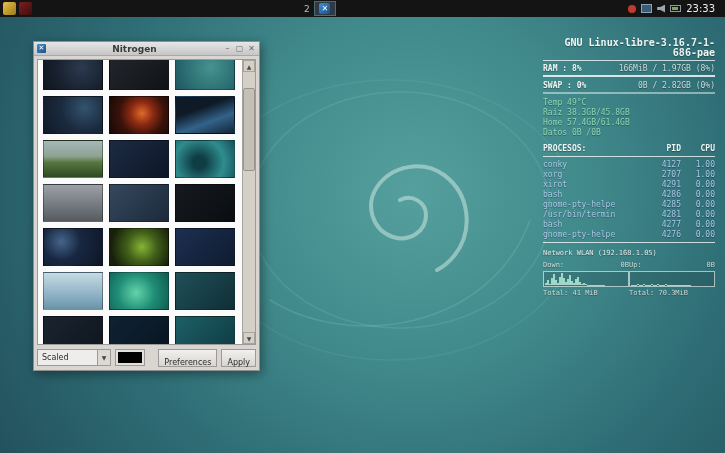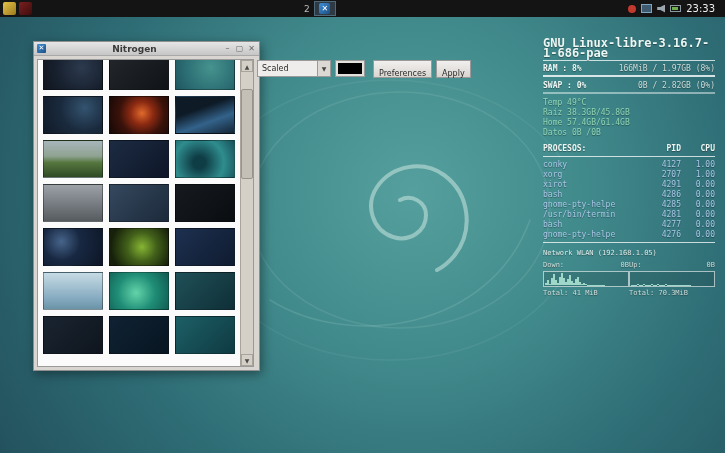--- a/index.html
+++ b/index.html
@@ -34,21 +34,21 @@
   .window { position:absolute; left:33px; top:41px; width:227px; height:330px;
             background:#d9d6d2; border:1px solid #8f8f8f; box-shadow:2px 3px 10px rgba(0,0,0,.4);
             display:flex; flex-direction:column; }
   .titlebar { height:14px; background:linear-gradient(#e6e6e6,#c6c6c6); border-bottom:1px solid #a8a8a8;
               display:flex; align-items:center; padding:0 3px; }
   .tb-ico { width:9px; height:9px; background:linear-gradient(135deg,#3f8fd4,#1c4f86); border-radius:1px;
             color:#fff; font-size:7px; line-height:9px; text-align:center; }
   .tb-title { flex:1; text-align:center; font-size:9px; font-weight:bold; color:#3a3a3a; }
   .tb-btns { display:flex; gap:3px; }
   .tb-btn { font-size:8px; color:#6a6a6a; width:9px; height:9px; line-height:9px; text-align:center; cursor:default; }
-  .win-body { flex:1; display:flex; flex-direction:row; padding:3px; gap:3px; min-height:0; }
+  .win-body { flex:1; display:flex; flex-direction:column; padding:3px; gap:3px; min-height:0; }
   .viewport-wrap { flex:1; display:flex; min-height:0; border:1px solid #9a9a9a; background:#fbfbfb; }
   .viewport { flex:1; overflow:hidden; position:relative; }
   .grid { display:grid; grid-template-columns:repeat(3,60px); gap:6px; padding:5px; margin-top:-13px; }
   .thumb { width:60px; height:38px; border:1px solid rgba(0,0,0,.35); }
   
   .sbar { width:13px; background:#d4d0c8; border-left:1px solid #a8a49c; display:flex; flex-direction:column; }
   .sbtn { height:12px; background:#d4d0c8; border:1px solid #a8a49c; font-size:6px; color:#4a4a4a;
           text-align:center; line-height:11px; }
   .strack { flex:1; position:relative; }
   .sthumb { position:absolute; top:6%; left:0; right:0; height:32%; background:#c4c0b8;
@@ -63,21 +63,21 @@
   .color-btn { width:30px; height:17px; background:#e4e1dd; border:1px solid #9a9a9a; padding:2px; }
   .color-swatch { width:100%; height:100%; background:#000; }
   .push-btn { height:17px; background:linear-gradient(#f2f0ee,#d8d5d1); border:1px solid #9a9a9a;
               font-size:8px; color:#2a2a2a; padding:8px 5px; font-family:"DejaVu Sans",sans-serif; }
   .spacer { flex:1; }
 
   
   .conky { position:absolute; top:38px; right:10px; width:172px;
            font-family:"DejaVu Sans Mono", monospace; font-size:8px; line-height:10px; color:#eef6f3;
            text-shadow:0 1px 1px rgba(0,0,0,.35); }
-  .c-kernel { font-weight:bold; text-align:left; font-size:12px; }
+  .c-kernel { font-weight:bold; text-align:right; font-size:10px; }
   .c-hr { border-bottom:1px solid rgba(255,255,255,.75); margin:2px 0 3px 0; }
   .c-row { display:flex; justify-content:space-between; }
   .c-label { font-weight:bold; }
   .c-val { color:#cfdbd8; }
   .c-bar { height:2px; background:rgba(255,255,255,.8); margin:1px 0 4px 0; }
   .c-bar.swap { background:rgba(255,255,255,.45); }
   .c-stats { color:#8fd6b5; margin:3px 0 6px 0; }
   .c-proc-head { display:flex; margin-top:4px; font-weight:bold; }
   .c-proc-head .ph-name { flex:1; }
   .c-proc-head .ph-pid { width:34px; text-align:right; }

